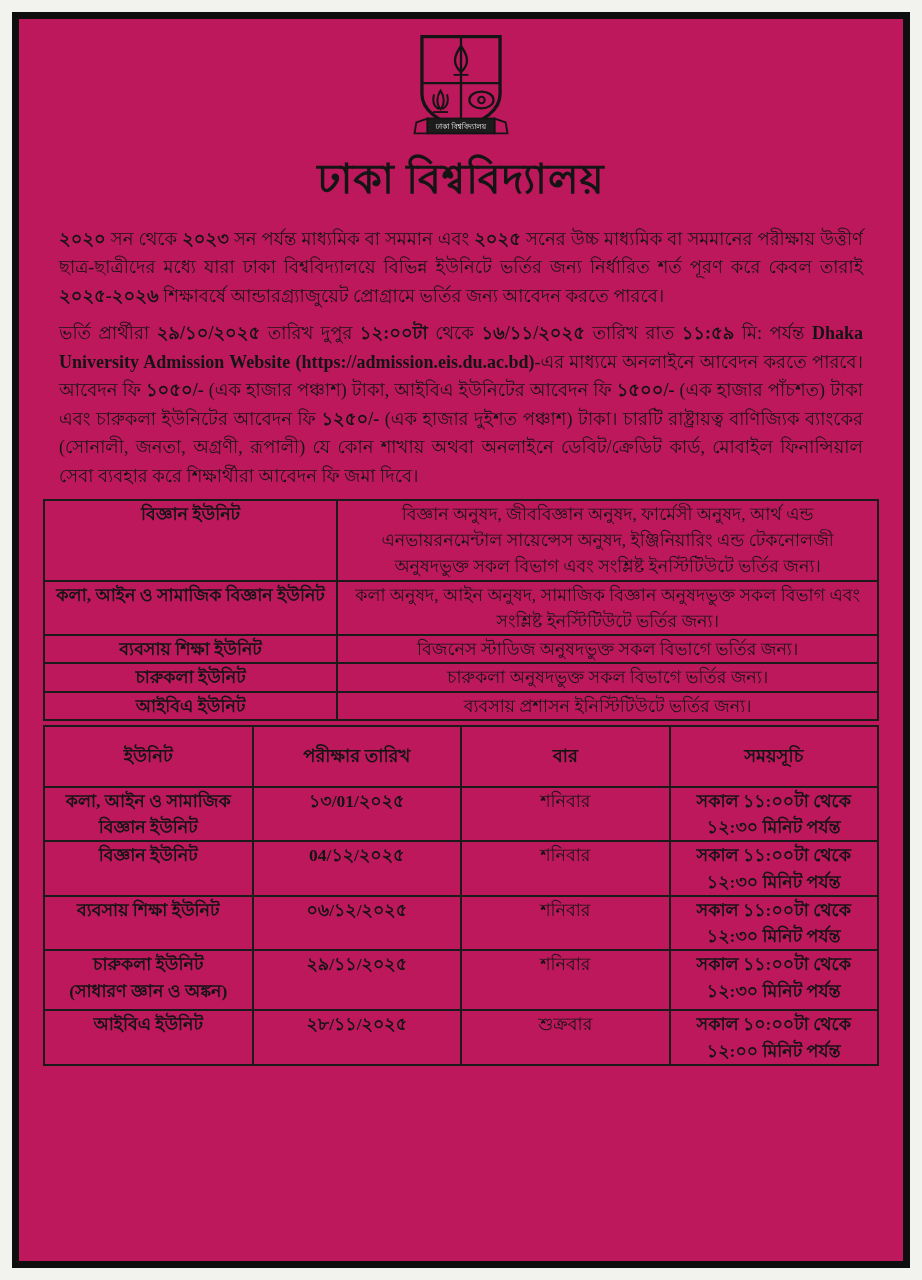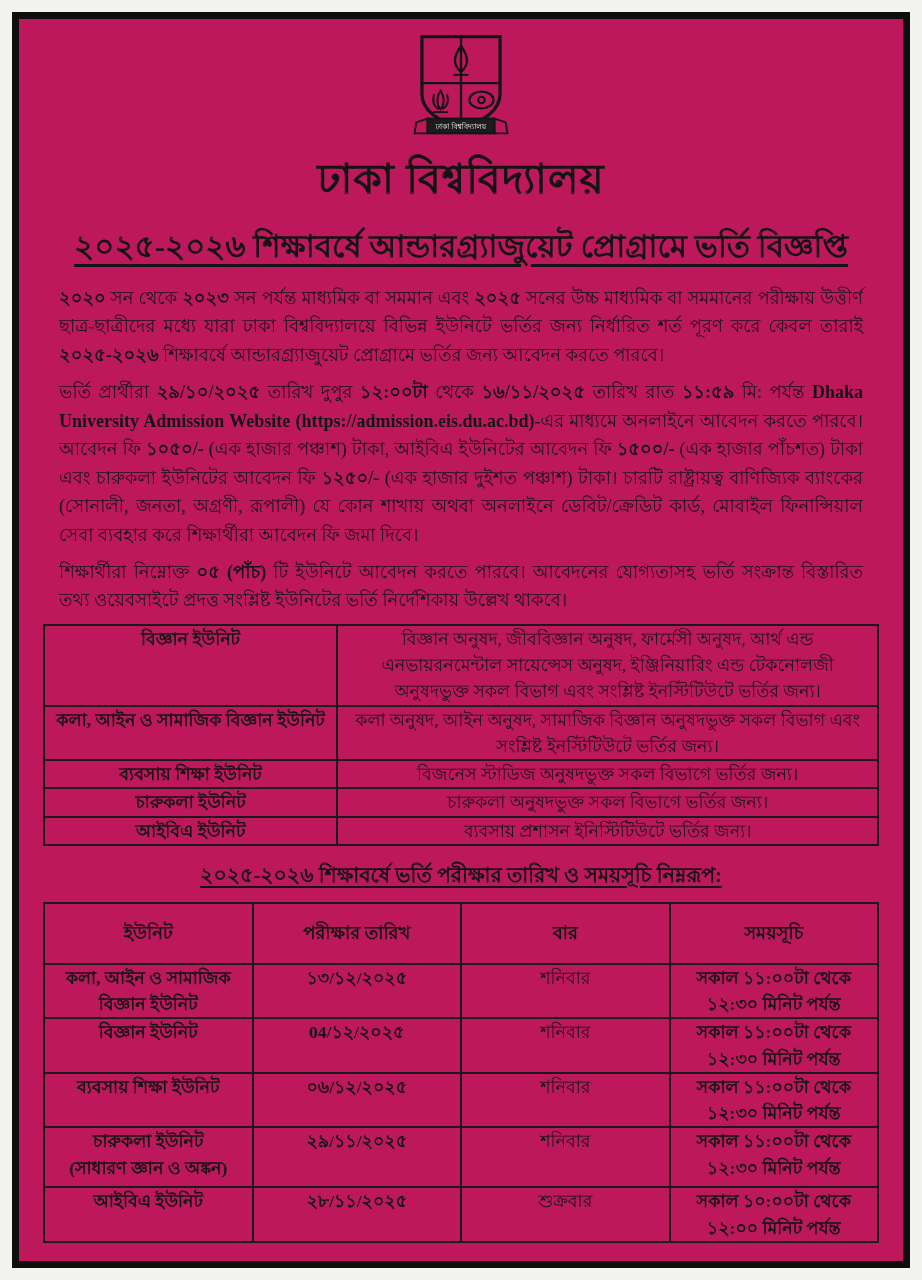--- a/index.html
+++ b/index.html
@@ -81,25 +81,23 @@
       <ellipse cx="82" cy="72" rx="13" ry="9" fill="none" stroke="#141414" stroke-width="2.4"></ellipse>
       <circle cx="82" cy="72" r="3.5" fill="none" stroke="#141414" stroke-width="2.2"></circle>
       <polygon points="12,96 24,92 24,108 10,108" fill="none" stroke="#141414" stroke-width="2"></polygon>
       <polygon points="108,96 96,92 96,108 110,108" fill="none" stroke="#141414" stroke-width="2"></polygon>
       <rect x="24" y="92" width="72" height="16" fill="#1c1c1c" stroke="#141414" stroke-width="2"></rect>
       <text x="60" y="103" text-anchor="middle" font-size="8" fill="#ffffff">ঢাকা বিশ্ববিদ্যালয়</text>
     </svg>
   </div>
 
   <div class="title">ঢাকা বিশ্ববিদ্যালয়</div>
-  <div class="subtitle">২০২৫-২০২৬ শিক্ষাবর্ষে আন্ডারগ্র্যাজুয়েট প্রোগ্রামে ভর্তি বিজ্ঞপ্তি</div>
 
   <div class="para"><span class="b">২০২০</span><span> সন থেকে </span><span class="b">২০২৩</span><span> সন পর্যন্ত মাধ্যমিক বা সমমান এবং </span><span class="b">২০২৫</span><span> সনের উচ্চ মাধ্যমিক বা সমমানের পরীক্ষায় উত্তীর্ণ ছাত্র-ছাত্রীদের মধ্যে যারা ঢাকা বিশ্ববিদ্যালয়ে বিভিন্ন ইউনিটে ভর্তির জন্য নির্ধারিত শর্ত পূরণ করে কেবল তারাই </span><span class="b">২০২৫-২০২৬</span><span> শিক্ষাবর্ষে আন্ডারগ্র্যাজুয়েট প্রোগ্রামে ভর্তির জন্য আবেদন করতে পারবে।</span></div>
   <div class="para"><span>ভর্তি প্রার্থীরা </span><span class="b">২৯/১০/২০২৫</span><span> তারিখ দুপুর </span><span class="b">১২:০০টা</span><span> থেকে </span><span class="b">১৬/১১/২০২৫</span><span> তারিখ রাত </span><span class="b">১১:৫৯</span><span> মি: পর্যন্ত </span><span class="b latin">Dhaka University Admission Website (https://admission.eis.du.ac.bd)</span><span>-এর মাধ্যমে অনলাইনে আবেদন করতে পারবে। আবেদন ফি </span><span class="b">১০৫০/-</span><span> (এক হাজার পঞ্চাশ) টাকা, আইবিএ ইউনিটের আবেদন ফি </span><span class="b">১৫০০/-</span><span> (এক হাজার পাঁচশত) টাকা এবং চারুকলা ইউনিটের আবেদন ফি </span><span class="b">১২৫০/-</span><span> (এক হাজার দুইশত পঞ্চাশ) টাকা। চারটি রাষ্ট্রায়ত্ব বাণিজ্যিক ব্যাংকের (সোনালী, জনতা, অগ্রণী, রূপালী) যে কোন শাখায় অথবা অনলাইনে ডেবিট/ক্রেডিট কার্ড, মোবাইল ফিনান্সিয়াল সেবা ব্যবহার করে শিক্ষার্থীরা আবেদন ফি জমা দিবে।</span></div>
-  <div class="para"><span>শিক্ষার্থীরা নিম্নোক্ত </span><span class="b">০৫ (পাঁচ)</span><span> টি ইউনিটে আবেদন করতে পারবে। আবেদনের যোগ্যতাসহ ভর্তি সংক্রান্ত বিস্তারিত তথ্য ওয়েবসাইটে প্রদত্ত সংশ্লিষ্ট ইউনিটের ভর্তি নির্দেশিকায় উল্লেখ থাকবে।</span></div>
 
   <table class="unit-table">
     <tbody>
       <tr>
         <td class="unit-name">বিজ্ঞান ইউনিট</td>
         <td>বিজ্ঞান অনুষদ,  জীববিজ্ঞান অনুষদ, ফার্মেসী অনুষদ,  আর্থ এন্ড এনভায়রনমেন্টাল সায়েন্সেস অনুষদ, ইঞ্জিনিয়ারিং এন্ড টেকনোলজী অনুষদভুক্ত সকল বিভাগ এবং সংশ্লিষ্ট ইনস্টিটিউটে ভর্তির জন্য।</td>
       </tr>
       <tr>
         <td class="unit-name">কলা, আইন ও সামাজিক বিজ্ঞান ইউনিট</td>
         <td>কলা অনুষদ, আইন অনুষদ, সামাজিক বিজ্ঞান অনুষদভুক্ত সকল বিভাগ এবং সংশ্লিষ্ট ইনস্টিটিউটে ভর্তির জন্য।</td>
@@ -112,35 +110,34 @@
         <td class="unit-name">চারুকলা ইউনিট</td>
         <td>চারুকলা অনুষদভুক্ত সকল বিভাগে ভর্তির জন্য।</td>
       </tr>
       <tr>
         <td class="unit-name">আইবিএ ইউনিট</td>
         <td>ব্যবসায় প্রশাসন ইনিস্টিটিউটে ভর্তির জন্য।</td>
       </tr>
     </tbody>
   </table>
 
-  <div class="schedule-heading">২০২৫-২০২৬ শিক্ষাবর্ষে ভর্তি পরীক্ষার তারিখ ও সময়সূচি নিম্নরূপ:</div>
 
   <table class="schedule-table">
     <thead>
       <tr>
         <th>ইউনিট</th>
         <th>পরীক্ষার তারিখ</th>
         <th>বার</th>
         <th>সময়সূচি</th>
       </tr>
     </thead>
     <tbody>
       <tr>
         <td class="col-unit">কলা, আইন ও সামাজিক বিজ্ঞান ইউনিট</td>
-        <td class="col-date">১৩/১২/২০২৫</td>
+        <td class="col-date">১৩/01/২০২৫</td>
         <td class="col-day">শনিবার</td>
         <td class="col-time">সকাল ১১:০০টা থেকে ১২:৩০ মিনিট পর্যন্ত</td>
       </tr>
       <tr>
         <td class="col-unit">বিজ্ঞান ইউনিট</td>
         <td class="col-date">04/১২/২০২৫</td>
         <td class="col-day">শনিবার</td>
         <td class="col-time">সকাল ১১:০০টা থেকে ১২:৩০ মিনিট পর্যন্ত</td>
       </tr>
       <tr>

